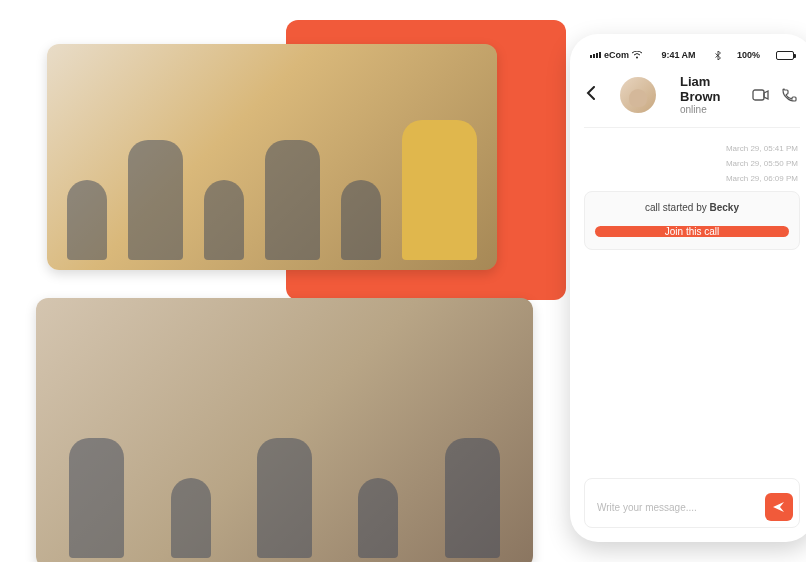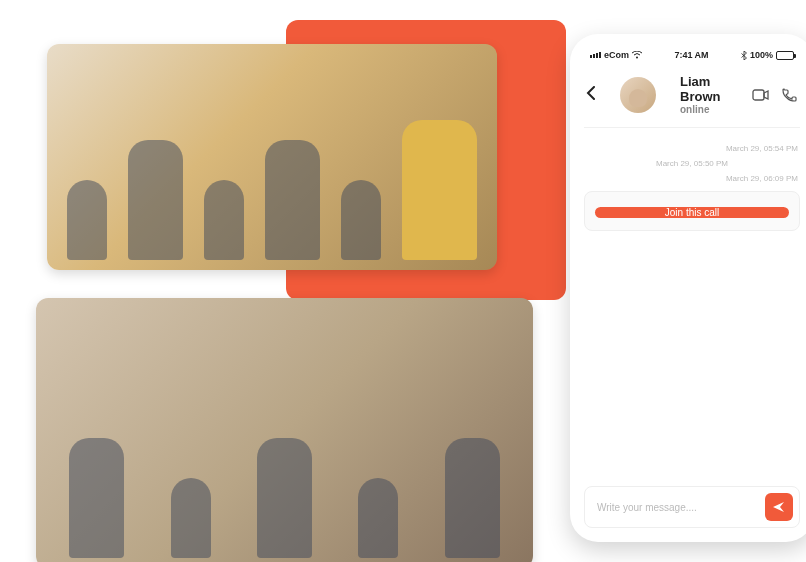--- a/index.html
+++ b/index.html
@@ -12,50 +12,50 @@
     .photo-inner { width: 100%; height: 100%; background: linear-gradient(135deg, #d4c5b0 0%, #b8a586 50%, #8a7560 100%); position: relative; }
     .photo-top .photo-inner { background: linear-gradient(135deg, #e8dcc8 0%, #d9b87a 40%, #a68856 100%); }
     .people-blur { position: absolute; inset: 0; display: flex; align-items: flex-end; justify-content: space-around; padding: 10px; }
     .person { width: 40px; height: 80px; background: rgba(60,70,90,0.5); border-radius: 20px 20px 4px 4px; }
     .person.tall { height: 120px; width: 55px; }
     .person.yellow { background: #e0b74d; width: 75px; height: 140px; }
     
     .phone { position: absolute; left: 550px; top: 14px; width: 244px; height: 508px; background: #fff; border-radius: 28px; box-shadow: 0 8px 24px rgba(0,0,0,0.18); padding: 14px 14px; display: flex; flex-direction: column; }
     .status-bar { display: flex; justify-content: space-between; align-items: center; font-size: 9px; font-weight: 600; color: #222; padding: 2px 6px 8px; }
     .status-left { display: flex; align-items: center; gap: 3px; }
-    .status-right { display: flex; align-items: center; gap: 3px; }
+    .status-right { display: flex; align-items: center; gap: 16px; }
     .bars { display: inline-flex; align-items: flex-end; gap: 1px; }
     .bars span { width: 2px; background: #222; }
     .bars span:nth-child(1){height:3px} .bars span:nth-child(2){height:4px} .bars span:nth-child(3){height:5px} .bars span:nth-child(4){height:6px}
     .battery { width: 18px; height: 9px; border: 1px solid #222; border-radius: 2px; position: relative; }
     .battery::after { content:''; position:absolute; right:-3px; top:2px; width:2px; height:4px; background:#222; border-radius:0 1px 1px 0; }
     .battery-fill { width: 100%; height: 100%; background: #222; }
     
     .chat-header { display: flex; align-items: center; gap: 24px; padding: 6px 2px 12px; border-bottom: 1px solid #f0f0f0; }
     .back-arrow { font-size: 16px; font-weight: 600; cursor: pointer; }
     .avatar { width: 36px; height: 36px; border-radius: 50%; background: linear-gradient(135deg, #e8d5c0, #c8a880); flex-shrink: 0; position: relative; overflow: hidden; }
     .avatar::after { content:''; position:absolute; bottom:6px; left:50%; transform:translateX(-50%); width:18px; height:18px; background:#d4b89a; border-radius:50% 50% 40% 40%; }
     .name-block { flex: 1; }
     .contact-name { font-size: 13px; font-weight: 700; color: #222; }
-    .contact-status { font-size: 10px; color: #888; font-weight: bold; }
+    .contact-status { font-size: 10px; color: #888; }
     .header-icons { display: flex; gap: 10px; }
     .icon-btn { width: 18px; height: 18px; display: flex; align-items: center; justify-content: center; cursor: pointer; color: #555; }
     
     .messages { flex: 1; overflow: hidden; padding: 10px 0; }
     .timestamp { font-size: 8px; color: #bbb; text-align: right; margin: 6px 2px 4px; }
-    .timestamp.left { text-align: center; }
+    .timestamp.left { text-align: right; }
     .bubble { max-width: 75%; padding: 8px 10px; border-radius: 8px; font-size: 10px; line-height: 1.4; margin-bottom: 4px; }
     .bubble.out { background: #f2f2f2; color: #333; margin-left: auto; }
     .bubble.in { background: #888; color: #fff; }
     .call-card { background: #fafafa; border: 1px solid #eee; border-radius: 8px; padding: 10px; margin-top: 8px; }
     .call-text { font-size: 10px; color: #444; text-align: center; margin-bottom: 8px; }
     .call-text b { font-weight: 700; }
     .join-btn { width: 100%; background: #f15a3a; color: #fff; border: none; border-radius: 6px; font-size: 10px; font-weight: 500; cursor: pointer; }
     
-    .composer { display: flex; align-items: center; gap: 24px; border: 1px solid #eee; border-radius: 8px; padding: 6px 6px 6px 12px; }
+    .composer { display: flex; align-items: center; gap: 24px; border: 1px solid #eee; border-radius: 8px; padding: 14px 6px 6px 12px; }
     .composer input { flex: 1; border: none; outline: none; font-size: 10px; color: #444; }
     .composer input::placeholder { color: #bbb; }
     .send-btn { width: 28px; height: 28px; background: #f15a3a; border-radius: 6px; display: flex; align-items: center; justify-content: center; cursor: pointer; color: #fff; }
   </style>
 </head>
 <body>
 
 <div class="canvas">
   <div class="orange-block"></div>
 
@@ -92,21 +92,21 @@
             <span></span>
             <span></span>
             <span></span>
           </span>
         <span>eCom</span>
         <svg width="10" height="8" viewBox="0 0 10 8">
             <path d="M5 7 L5 7 M2 4 Q5 1 8 4 M0 2 Q5 -2 10 2" fill="none" stroke="#222" stroke-width="1"></path>
             <circle cx="5" cy="6.5" r="1" fill="#222"></circle>
           </svg>
       </div>
-      <div>7:41 AM</div>
+      <div>9:41 AM</div>
       <div class="status-right">
         <svg width="6" height="9" viewBox="0 0 6 9">
             <path d="M3 0 L3 9 M3 0 L5.5 2 L0.5 6.5 M3 9 L5.5 7 L0.5 2.5" fill="none" stroke="#222" stroke-width="0.8"></path>
           </svg>
         <span>100%</span>
         <span class="battery"><span class="battery-fill"></span></span>
       </div>
     </div>
 
     <div class="chat-header">
@@ -129,26 +129,29 @@
         </div>
         <div class="icon-btn">
           <svg width="16" height="16" viewBox="0 0 16 16">
               <path d="M3 2 Q2 2 2 3 Q2 8 6 11 Q9 14 14 14 Q15 14 15 13 L15 11 Q15 10 14 10 L12 10 Q11 10 11 11 L11 12 Q7 11 5 8 L6 7 Q7 7 7 6 L7 4 Q7 3 6 3 L4 3 Q3 3 3 2 Z" fill="none" stroke="#555" stroke-width="1.2"></path>
             </svg>
         </div>
       </div>
     </div>
 
     <div class="messages">
-      <div class="timestamp">March 29, 05:54 PM</div>
+      <div class="timestamp">March 29, 05:41 PM</div>
 
       <div class="timestamp left">March 29, 05:50 PM</div>
 
       <div class="timestamp">March 29, 06:09 PM</div>
       <div class="call-card">
+        <div class="call-text">
+          <span>call started by </span><b>Becky</b>
+        </div>
         <button class="join-btn">Join this call</button>
       </div>
     </div>
 
     <div class="composer">
       <input type="text" placeholder="Write your message...." style="">
       <div class="send-btn">
         <svg width="14" height="14" viewBox="0 0 14 14">
             <path d="M1 7 L12 2 L8 7 L12 12 Z" fill="#fff"></path>
           </svg>

